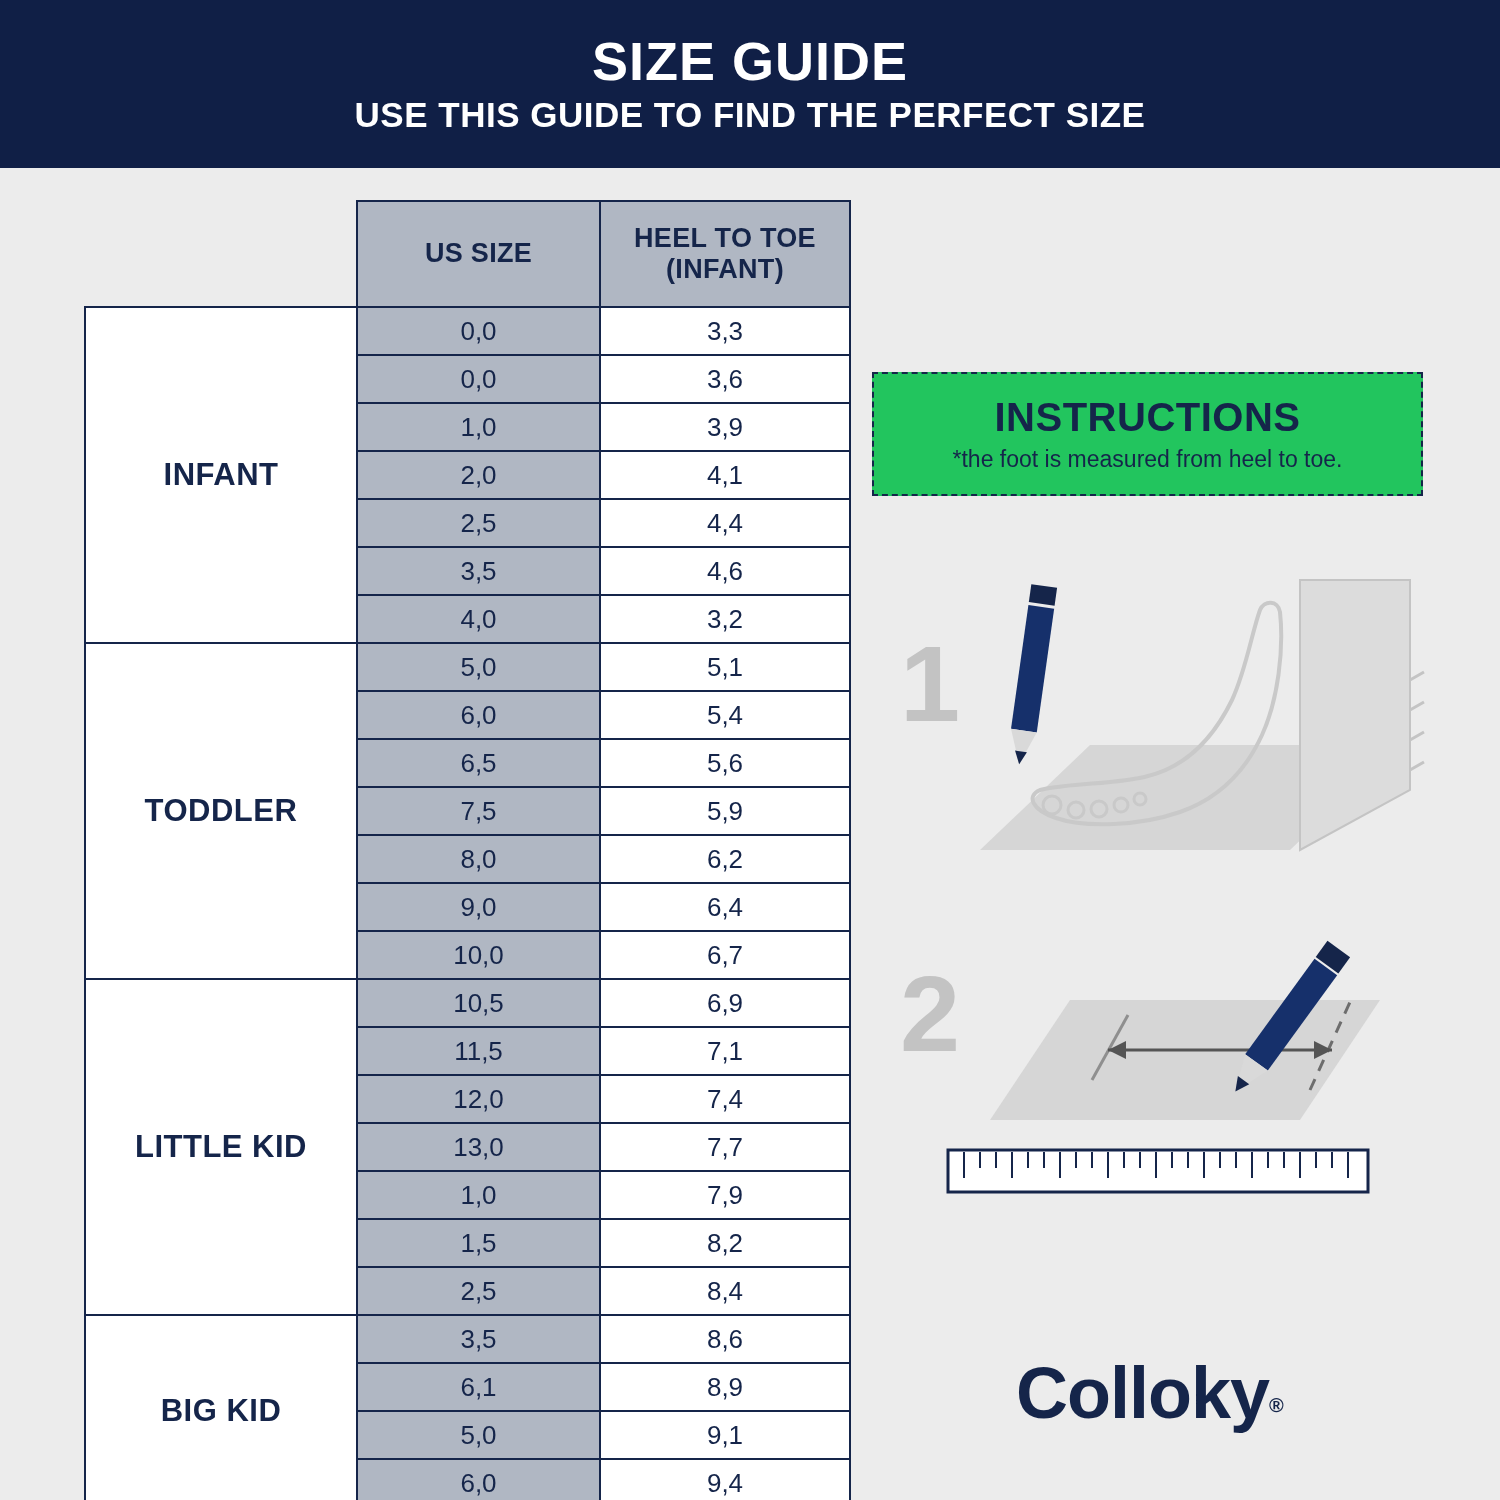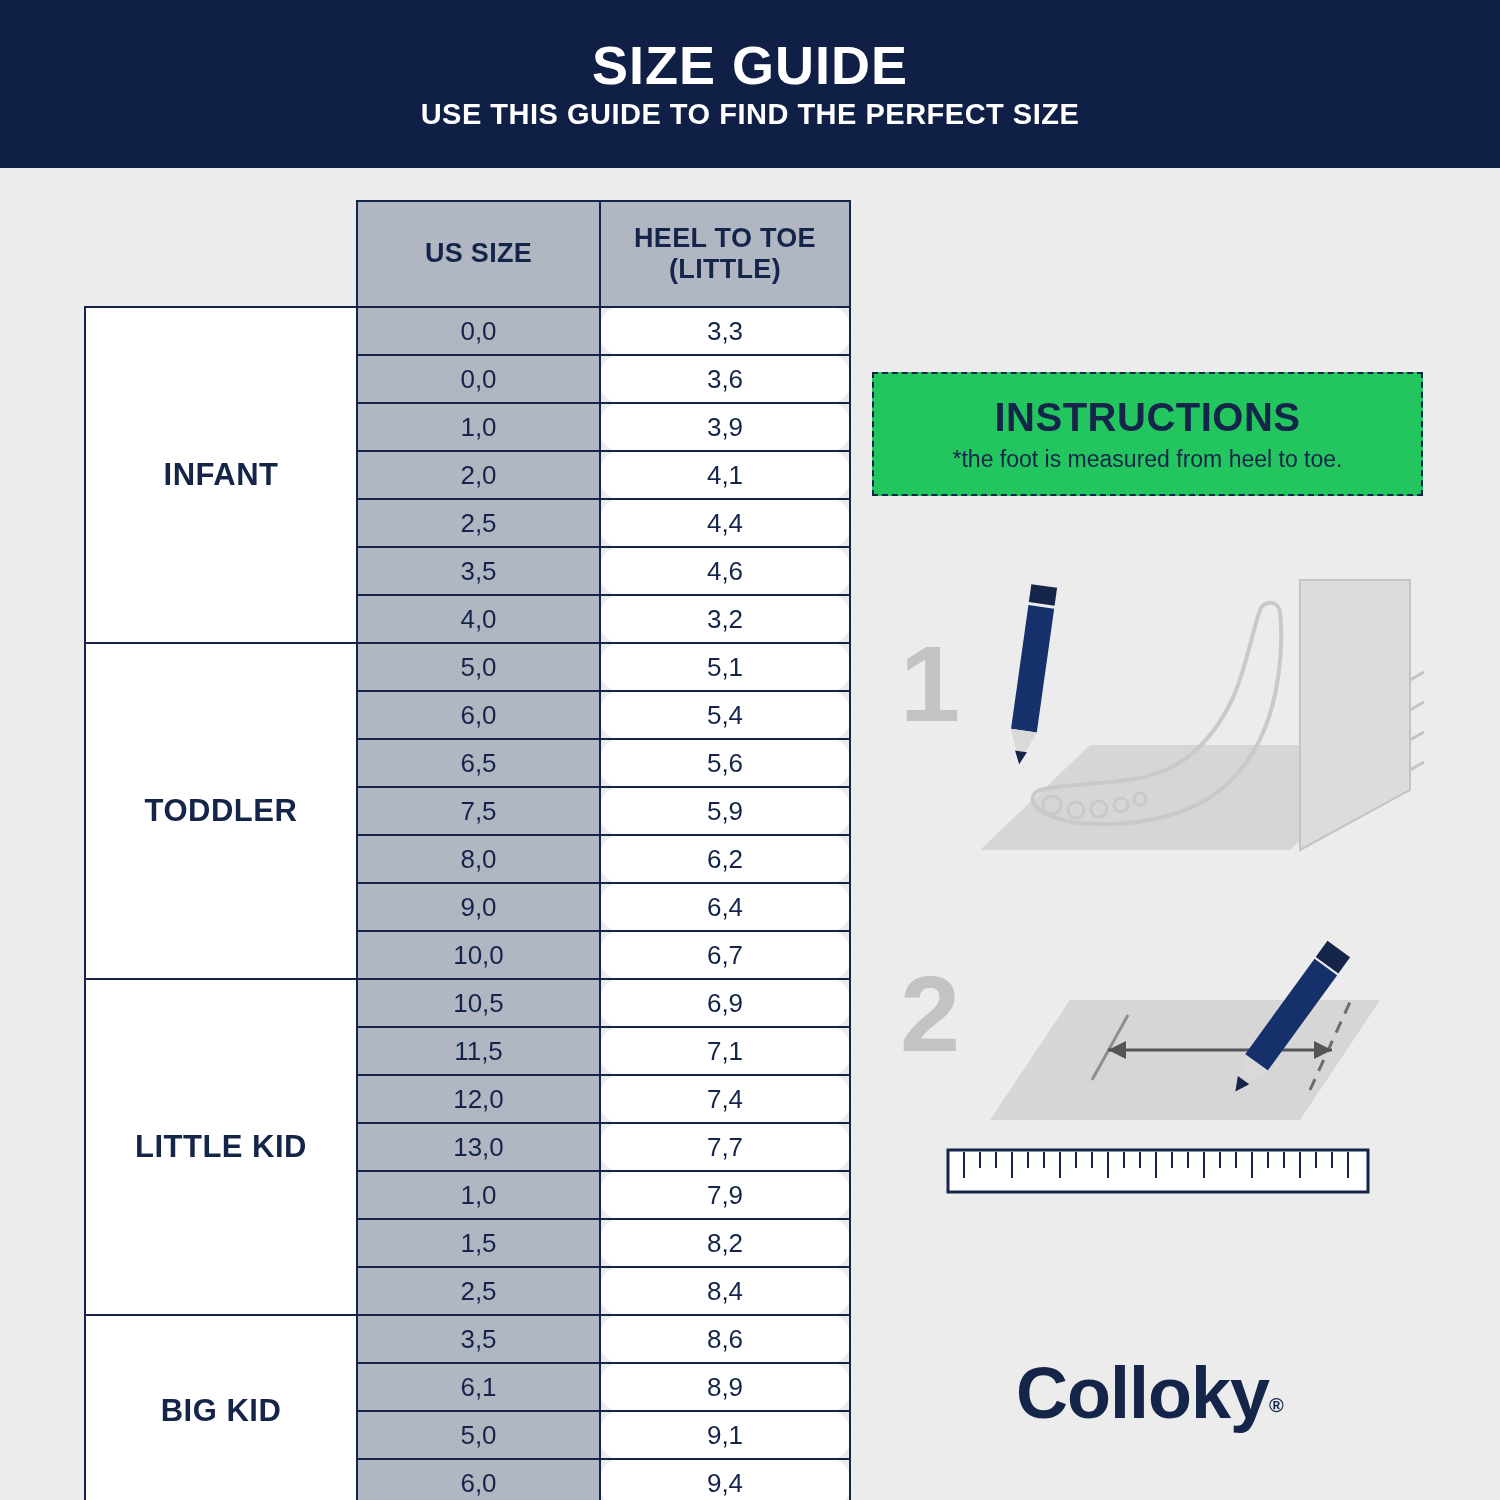--- a/index.html
+++ b/index.html
@@ -34,21 +34,21 @@
     align-items: center;
     justify-content: center;
   }
   .header-title {
     font-size: 54px;
     font-weight: bold;
     letter-spacing: 1px;
     line-height: 1.05;
   }
   .header-sub {
-    font-size: 29px;
+    font-size: 35px;
     font-weight: bold;
     letter-spacing: 0.5px;
     line-height: 1.1;
     margin-top: 6px;
   }
 
   
   .table-wrap {
     position: absolute;
     left: 84px;
@@ -93,21 +93,20 @@
     background: #b0b7c3;
     font-size: 26px;
     height: 46px;
     color: #15254a;
   }
   td.heel-cell {
     background: #ffffff;
     font-size: 26px;
     height: 46px;
     color: #15254a;
-    border-radius: 20px;
   }
 
   
   .instructions {
     position: absolute;
     left: 872px;
     top: 372px;
     width: 551px;
     height: 124px;
     background: #22c55e;
@@ -187,21 +186,21 @@
         <col class="col-group">
         <col class="col-us">
         <col class="col-heel">
       </colgroup>
       <thead>
         <tr>
           <th class="head-empty"></th>
           <th class="head-cell">US SIZE</th>
           <th class="head-cell">
             <div>HEEL TO TOE</div>
-            <div>(LITTLE)</div>
+            <div>(INFANT)</div>
           </th>
         </tr>
       </thead>
       <tbody>
 
         <tr>
           <td class="group-cell" rowspan="7">INFANT</td>
           <td class="us-cell">0,0</td>
           <td class="heel-cell">3,3</td>
         </tr>

